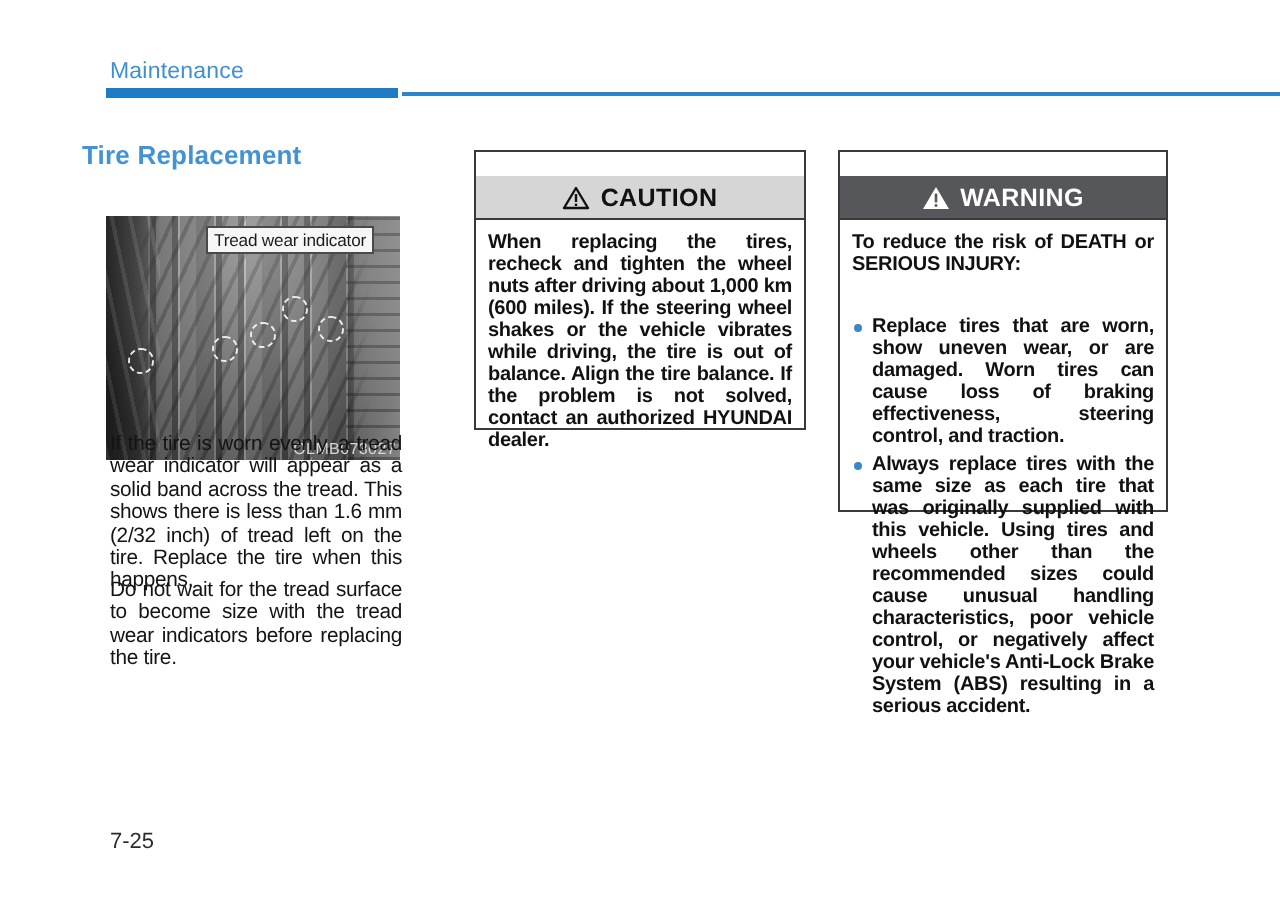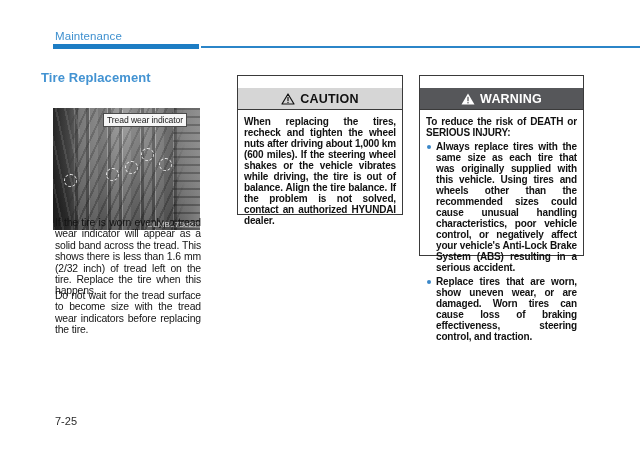--- a/index.html
+++ b/index.html
@@ -55,21 +55,21 @@
   #warning-box { left:419px; top:75px; width:165px; height:181px; }
   .callout-header { height:22px; display:flex; align-items:center; justify-content:center;
                     gap:5px; font-weight:bold; font-size:12.5px; letter-spacing:0.2px;margin-top:12px; }
   #caution-box .callout-header { background:#d6d6d6; color:#111;
                                  border-bottom:1px solid #3a3a3a; }
   #warning-box .callout-header { background:#56575a; color:#ffffff;
                                  border-bottom:1px solid #3a3a3a; }
   .callout-body { padding:6px 6px 4px 6px; font-weight:bold; font-size:10px;
                   line-height:11px; color:#111; text-align:justify;
                   letter-spacing:-0.15px; }
-  .warn-intro { margin-bottom:3px; }
+  .warn-intro { margin-bottom:20px; }
   .bullet-row { display:flex; margin-bottom:3px; }
   .bullet-dot { flex:0 0 auto; width:4px; height:4px; border-radius:50%;
                 background:#3a87c8; margin:3.5px 5px 0 1px; }
   .bullet-text { flex:1 1 auto; text-align:justify; }
 
   .icon-svg { display:block; }
 
   
   #page-number { position:absolute; left:55px; top:415px; font-size:11px; color:#2b2b2b; }
 </style>
@@ -121,22 +121,22 @@
         <rect x="6.35" y="3.8" width="1.3" height="4.4" fill="#56575a"></rect>
         <rect x="6.35" y="9.1" width="1.3" height="1.3" fill="#56575a"></rect>
       </svg>
     </span>
     <span>WARNING</span>
   </div>
   <div class="callout-body">
     <div class="warn-intro">To reduce the risk of DEATH or SERIOUS INJURY:</div>
     <div class="bullet-row">
       <span class="bullet-dot"></span>
-      <span class="bullet-text">Always replace tires with the same size as each tire that was originally supplied with this vehicle. Using tires and wheels other than the recommended sizes could cause unusual handling characteristics, poor vehicle control, or negatively affect your vehicle's Anti-Lock Brake System (ABS) resulting in a serious accident.</span>
+      <span class="bullet-text">Replace tires that are worn, show uneven wear, or are damaged. Worn tires can cause loss of braking effectiveness, steering control, and traction.</span>
     </div>
     <div class="bullet-row">
       <span class="bullet-dot"></span>
-      <span class="bullet-text">Replace tires that are worn, show uneven wear, or are damaged. Worn tires can cause loss of braking effectiveness, steering control, and traction.</span>
+      <span class="bullet-text">Always replace tires with the same size as each tire that was originally supplied with this vehicle. Using tires and wheels other than the recommended sizes could cause unusual handling characteristics, poor vehicle control, or negatively affect your vehicle's Anti-Lock Brake System (ABS) resulting in a serious accident.</span>
     </div>
   </div>
 </div>
 
 <div id="page-number">7-25</div>
 
 </body></html>

